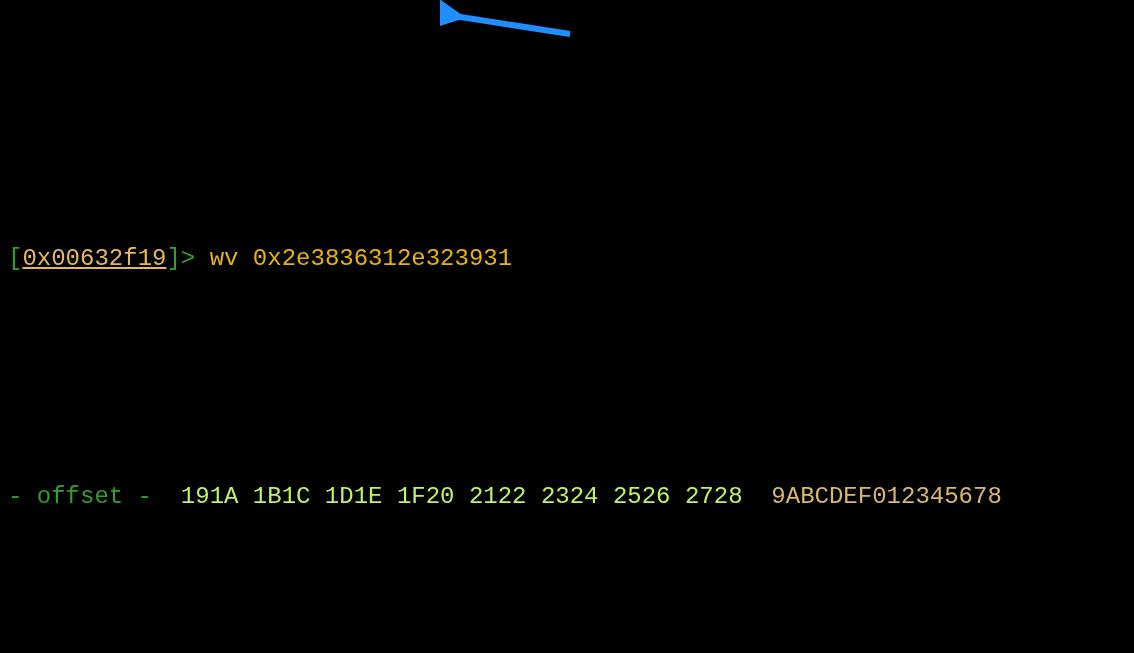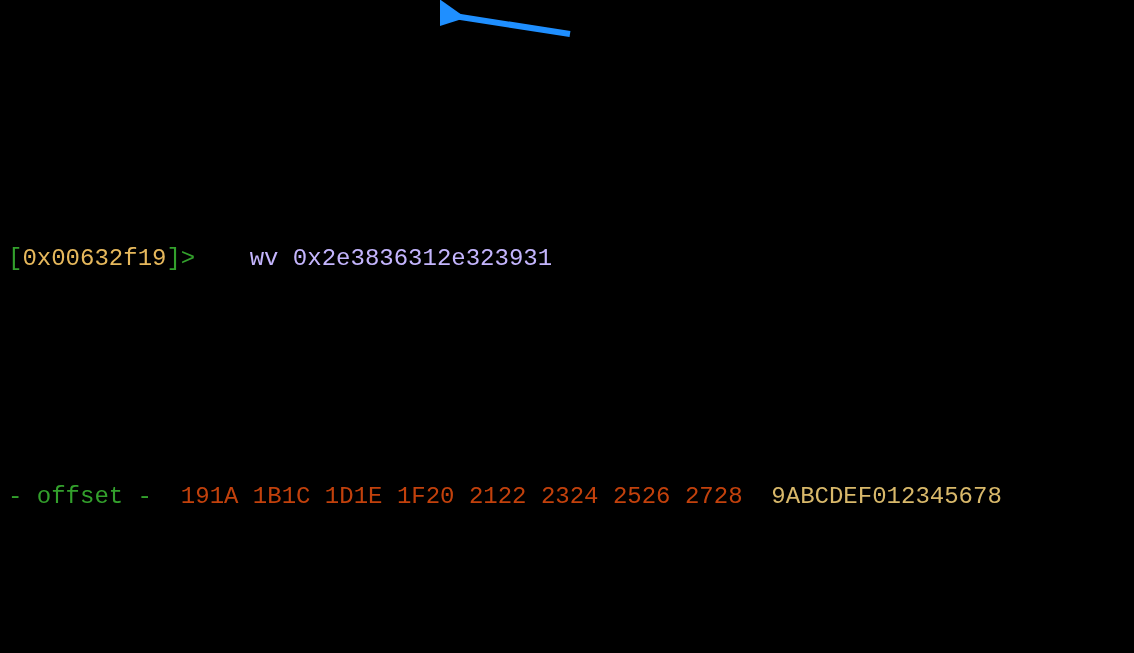--- a/index.html
+++ b/index.html
@@ -12,25 +12,25 @@
   }
   .terminal {
     font-family: "Menlo", "Consolas", "Liberation Mono", monospace;
     font-size: 24px;
     line-height: 34px;
     padding: 4px 8px;
     white-space: pre;
     position: relative;
   }
   .prompt-bracket { color: #33a02c; }
-  .prompt-addr    { color: #e6b85c; }
+  .prompt-addr    { color: #e6b85c; text-decoration: underline; }
   .prompt-gt      { color: #33a02c; }
-  .cmd-text       { color: #c4b5fd; margin-left: 40px; }
+  .cmd-text       { color: #eab308; }
   .offset-header  { color: #33a02c; }
-  .hex-hdr        { color: #c2410c; }
+  .hex-hdr        { color: #bef264; }
   .ascii-hdr      { color: #d8b86a; text-align: right; }
   .arrow {
     position: absolute;
     left: 440px;
     top: 0px;
     pointer-events: none;
   }
   .row { display: block; }
 </style>
 </head>

